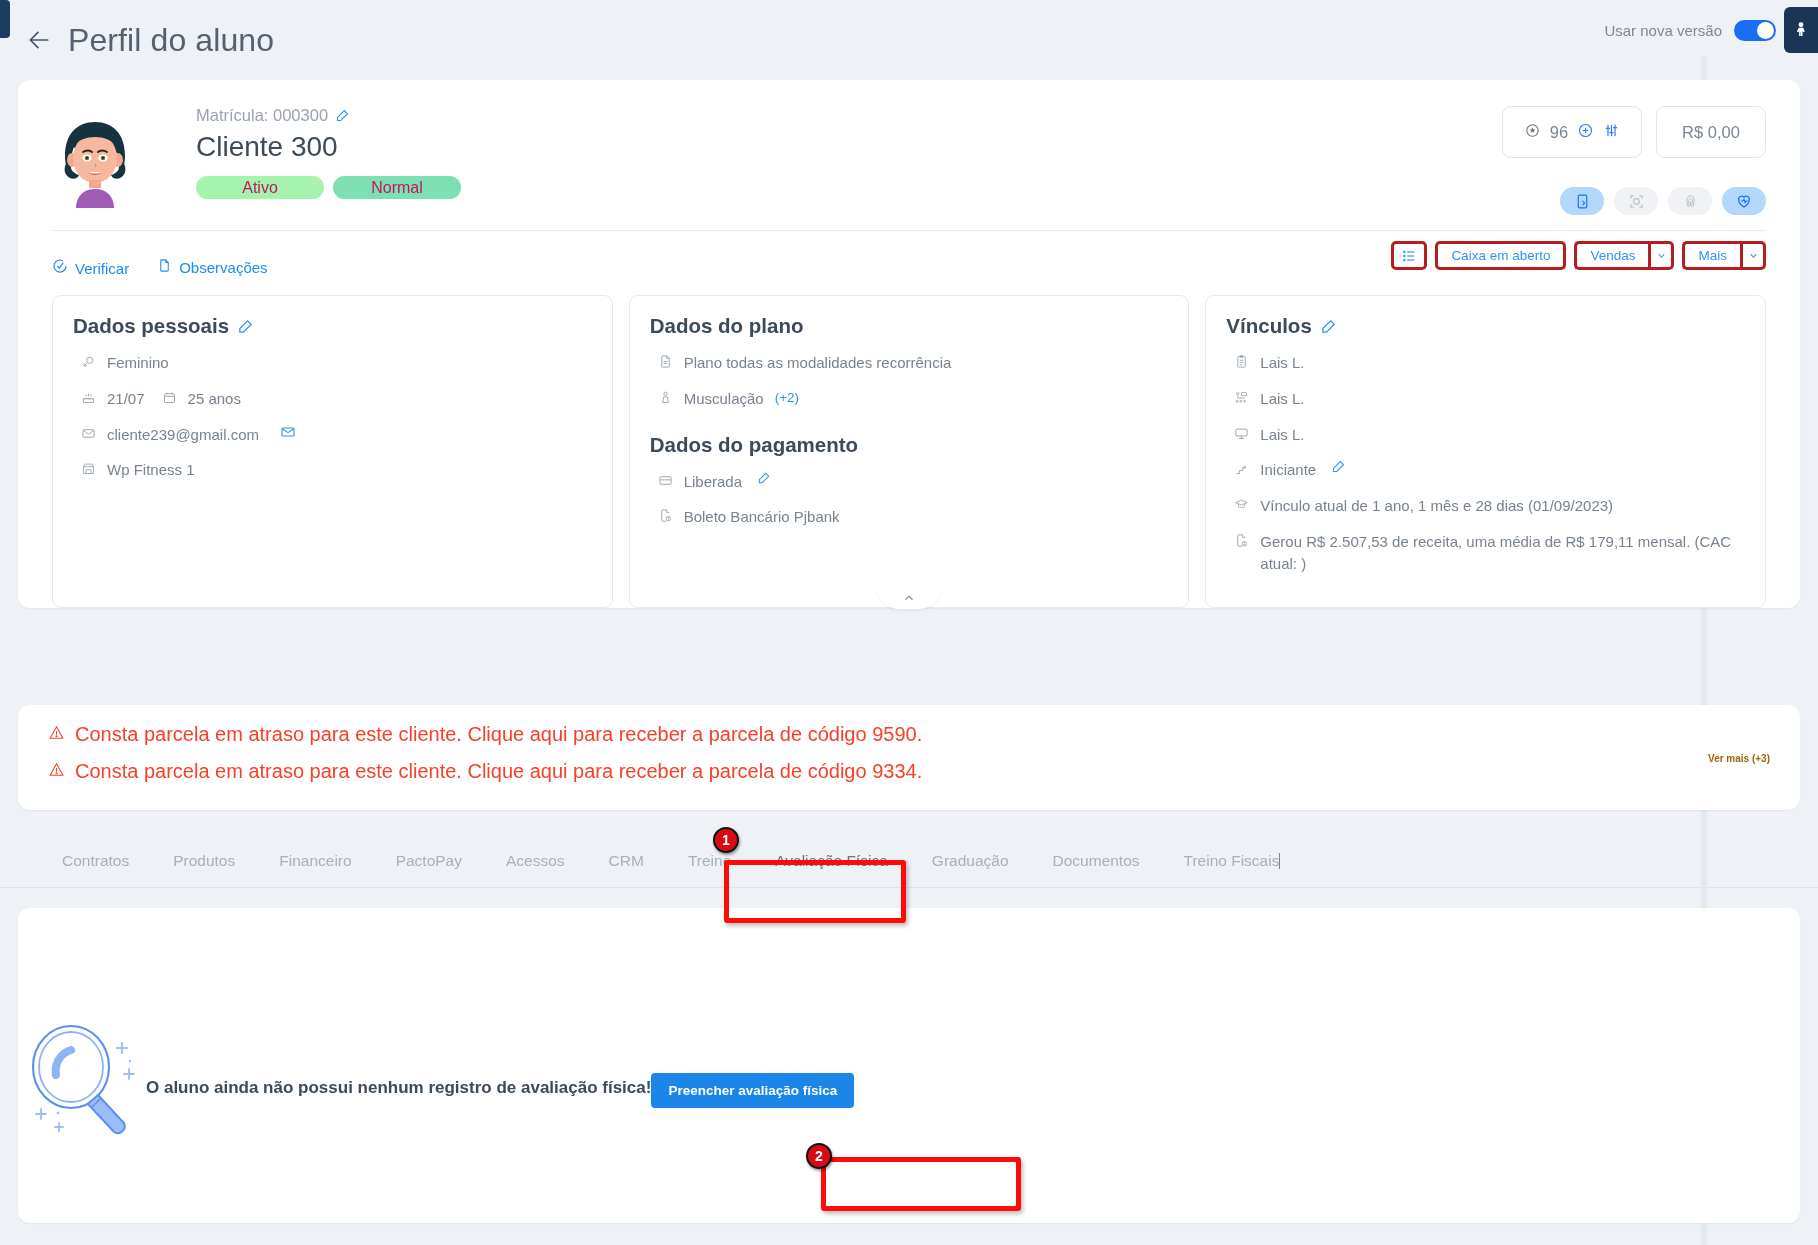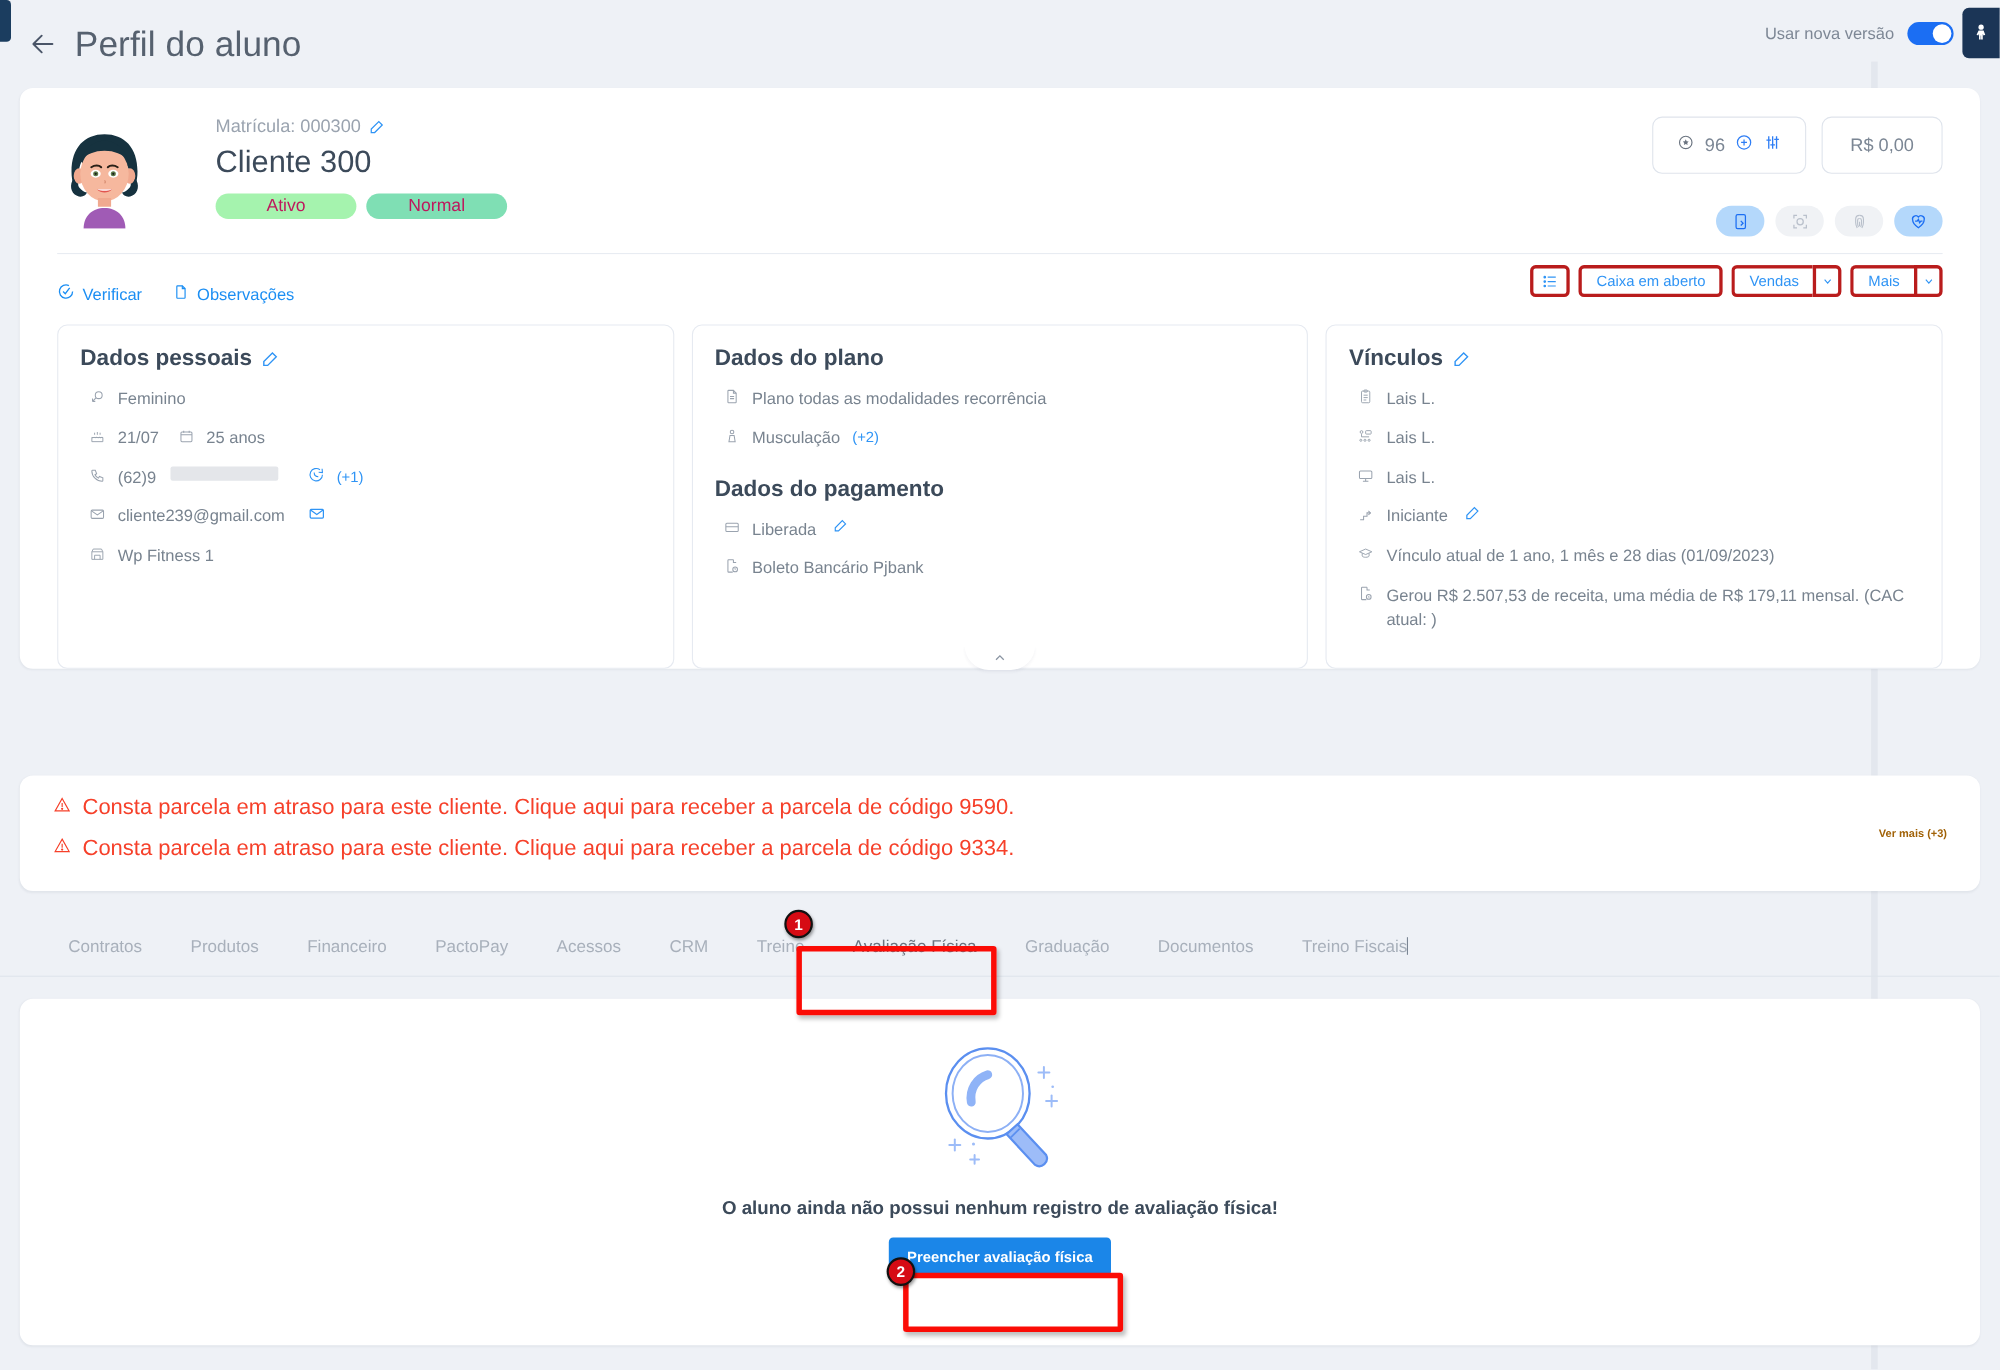--- a/index.html
+++ b/index.html
@@ -260,21 +260,21 @@
     display: inline-block; width: 1px; height: 16px;
     background: #7b8694; vertical-align: -3px;
   }
 
   
   .empty-card {
     position: absolute; left: 18px; top: 908px;
     width: 1782px; height: 315px;
     background: #fff; border-radius: 12px;
     box-shadow: 0 1px 2px rgba(30,45,70,.06);
-    display: flex; flex-direction: column;
+    display: flex; flex-direction: row;
     align-items: center; justify-content: flex-start;
     padding-top: 34px;
   }
   .empty-msg {
     margin-top: 10px;
     font-size: 17px; color: #3c4a5a; font-weight: 700;
   }
   .fill-btn {
     margin-top: 16px;
     background: #1b86e8; color: #fff;
@@ -554,37 +554,20 @@
             <svg width="15" height="15" viewBox="0 0 24 24" fill="none" stroke="currentColor" stroke-width="1.5">
                 <rect x="4" y="6" width="16" height="14" rx="1.5"></rect>
                 <line x1="4" y1="10" x2="20" y2="10"></line>
                 <line x1="8" y1="4" x2="8" y2="7"></line>
                 <line x1="16" y1="4" x2="16" y2="7"></line>
               </svg>
           </span>
           <span>25 anos</span>
         </div>
 
-        <div class="info-line">
-          <span class="ico">
-            <svg width="15" height="15" viewBox="0 0 24 24" fill="none" stroke="currentColor" stroke-width="1.5">
-                <path d="M5 4h4l2 5-2.5 1.5a11 11 0 0 0 5 5L15 13l5 2v4a1 1 0 0 1-1 1C11 20 4 13 4 5a1 1 0 0 1 1-1z"></path>
-              </svg>
-          </span>
-          <span>(62)9</span>
-          <span class="phone-mask"></span>
-          <span class="inline-ico" style="margin-left:14px">
-            <svg width="15" height="15" viewBox="0 0 24 24" fill="none" stroke="currentColor" stroke-width="1.6">
-                <path d="M21 12a9 9 0 1 1-3.6-7.2"></path>
-                <path d="M20.5 3.5 21 9l-5.5-.5"></path>
-                <path d="M9 9c0 4 2 6 6 6"></path>
-              </svg>
-          </span>
-          <span class="sub-link">(+1)</span>
-        </div>
 
         <div class="info-line">
           <span class="ico">
             <svg width="15" height="15" viewBox="0 0 24 24" fill="none" stroke="currentColor" stroke-width="1.5">
                 <rect x="3" y="6" width="18" height="12" rx="1.5"></rect>
                 <polyline points="3.5 7 12 13 20.5 7"></polyline>
               </svg>
           </span>
           <span>cliente239@gmail.com</span>
           <span class="inline-ico" style="margin-left:10px">

